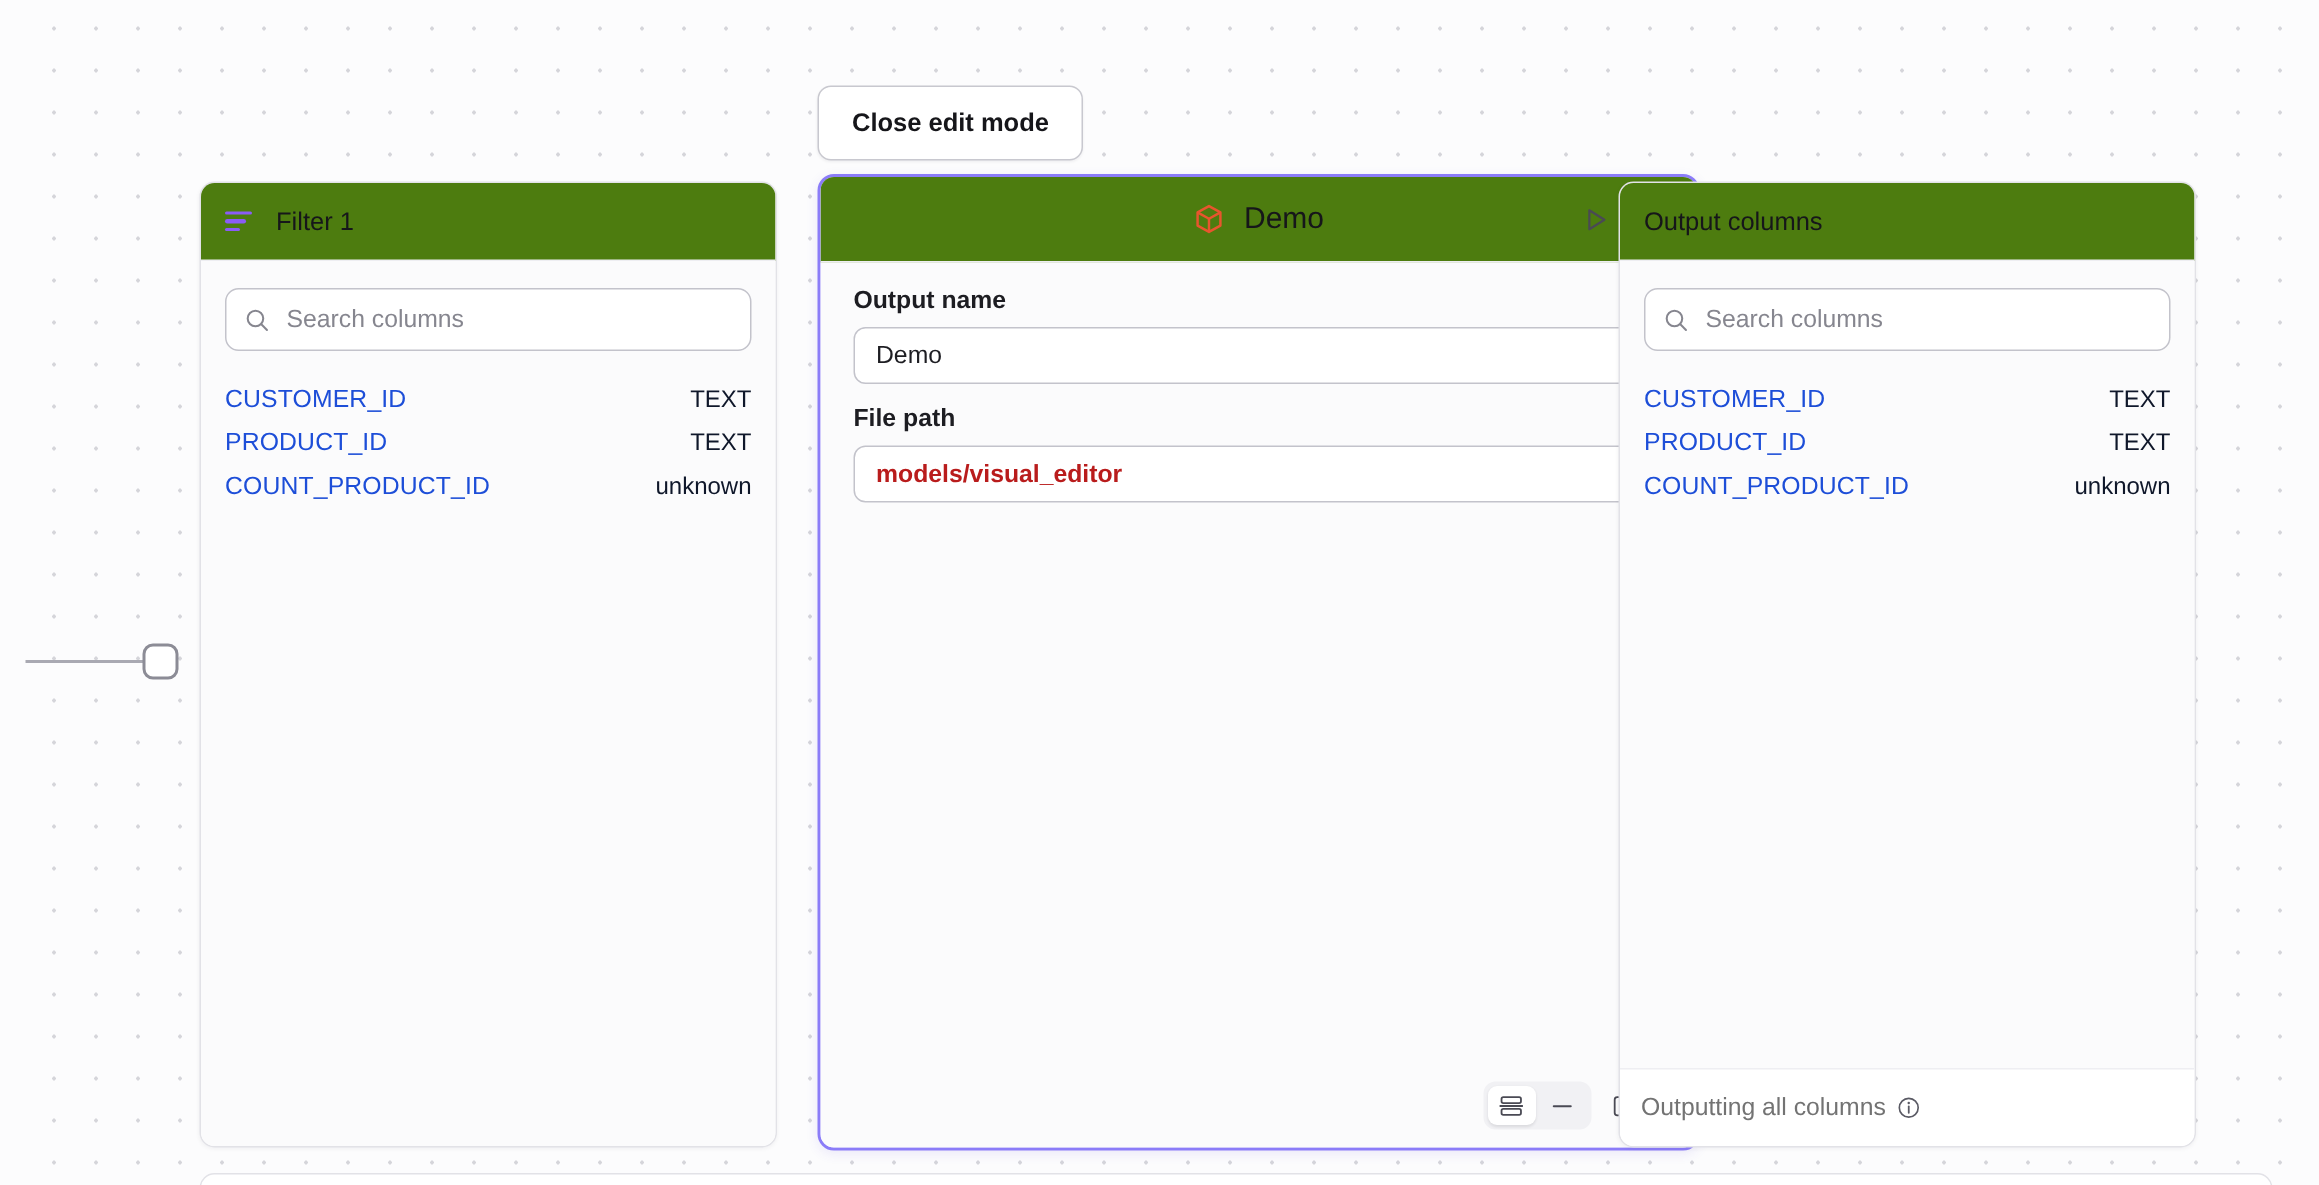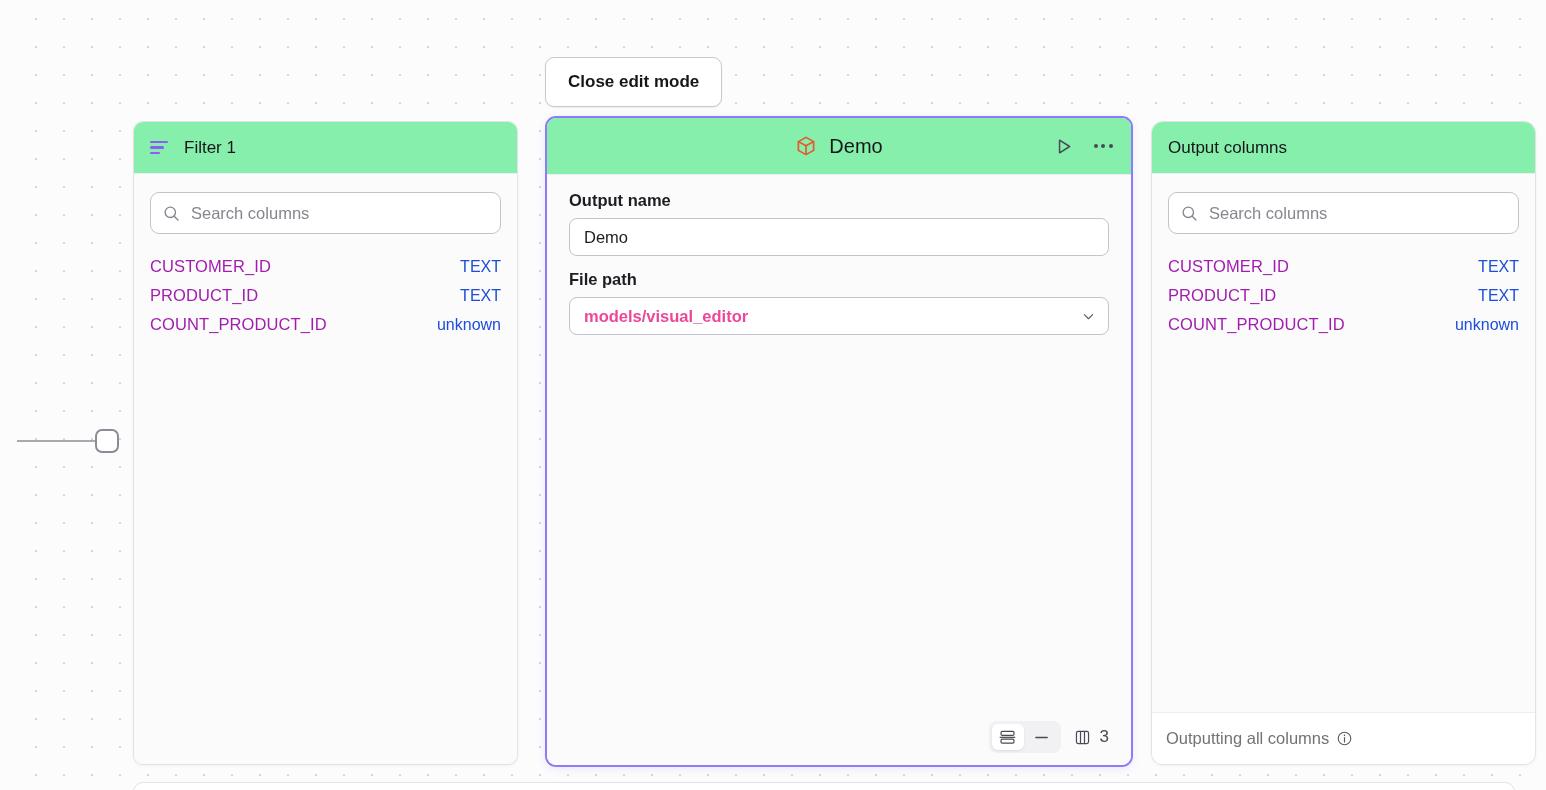--- a/index.html
+++ b/index.html
@@ -75,21 +75,21 @@
     flex-direction: column;
   }
 
   .panel-head {
     height: 52px;
     flex: 0 0 52px;
     display: flex;
     align-items: center;
     padding: 0 16px;
     border-bottom: 1px solid #eeeef2;
-    background: #86efac;
+    background: #4d7c0f;
   }
   .panel-head-title {
     font-size: 17px;
     color: #16161a;
   }
 
   .panel-body {
     flex: 1 1 auto;
     background: #fbfbfc;
     padding: 18px 16px 0 16px;
@@ -118,26 +118,26 @@
   
   .col-list { margin-top: 18px; }
   .col-row {
     display: flex;
     justify-content: space-between;
     align-items: baseline;
     padding: 5px 0;
   }
   .col-name {
     font-size: 16.5px;
-    color: #a21caf;
+    color: #1d4ed8;
     letter-spacing: .1px;
   }
   .col-type {
     font-size: 16px;
-    color: #1d4ed8;
+    color: #0f172a;
   }
 
   
   #filter-panel { left: 116px; top: 121px; width: 385px; height: 644px; }
 
   .filter-icon {
     width: 20px;
     margin-right: 14px;
     display: flex;
     flex-direction: column;
@@ -228,21 +228,21 @@
     width: 100%;
     border: 1px solid #c3c3cb;
     border-radius: 8px;
     background: #ffffff;
     display: flex;
     align-items: center;
     justify-content: space-between;
     padding: 0 12px 0 14px;
     font-size: 16.5px;
     font-weight: bold;
-    color: #ec4899;
+    color: #b91c1c;
     cursor: pointer;
   }
 
   
   .model-footer {
     position: absolute;
     right: 14px;
     bottom: 12px;
     display: flex;
     align-items: center;
@@ -266,21 +266,21 @@
   .col-count-group {
     display: flex; align-items: center; gap: 8px;
     padding: 0 8px 0 6px; cursor: pointer;
   }
   .col-count {
     font-size: 17px;
     color: #4a4a54;
   }
 
   
-  #output-panel { left: 1134px; top: 121px; width: 385px; height: 644px; border-radius: 12px; }
+  #output-panel { left: 1062px; top: 121px; width: 385px; height: 644px; }
   #output-panel .panel-body { padding-bottom: 0; }
 
   .panel-foot {
     flex: 0 0 52px;
     height: 52px;
     display: flex;
     align-items: center;
     gap: 7px;
     padding: 0 14px;
     border-top: 1px solid #eeeef2;

